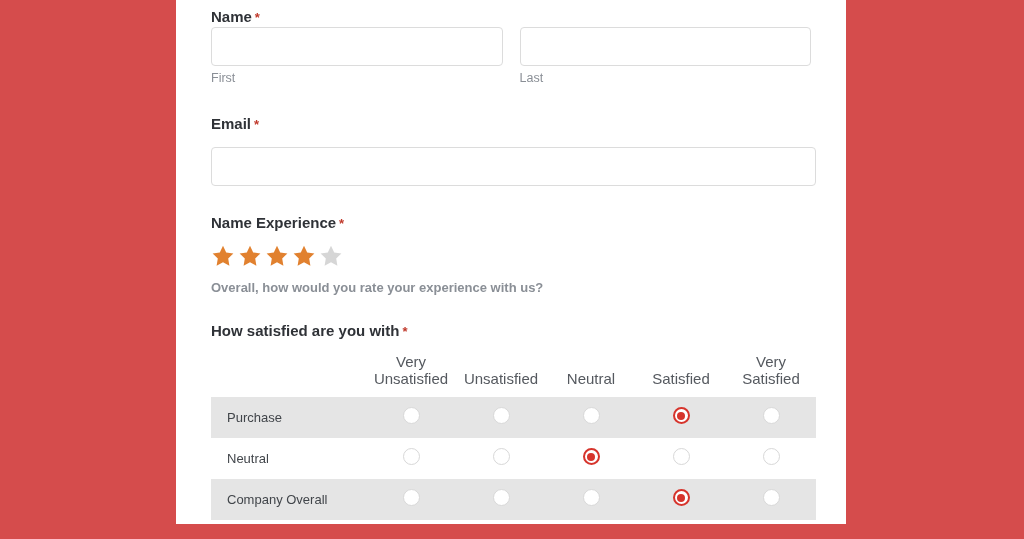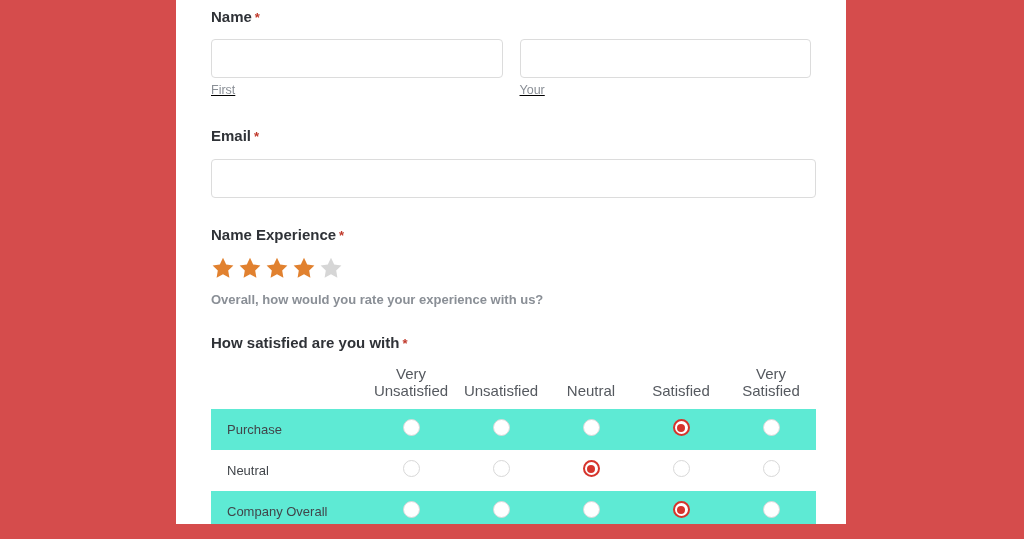--- a/index.html
+++ b/index.html
@@ -49,22 +49,20 @@
   }
   .req-star {
     color: #c0392b;
     font-weight: bold;
     font-size: 13px;
     margin-left: 3px;
   }
 
   .name-row {
     display: flex;
-    margin-top: 12px;
-    text-decoration: underline;
   }
   .name-col { width: 297px; }
   .name-col.first { margin-right: 17px; }
 
   .text-input {
     display: block;
     width: 100%;
     height: 39px;
     border: 1px solid #dcdcdc;
     border-radius: 4px;
@@ -127,21 +125,21 @@
     line-height: 16px;
     padding: 10px 0 10px 16px;
     vertical-align: middle;
     text-align: left;
   }
   .matrix-table td.cell {
     text-align: center;
     vertical-align: middle;
     padding: 10px 0;
   }
-  tr.stripe td { background: #5eead4; }
+  tr.stripe td { background: #e5e5e5; }
 
   .radio {
     display: inline-block;
     width: 17px;
     height: 17px;
     border-radius: 50%;
     border: 1px solid #d8d8d8;
     background: #fff;
     position: relative;
   }
@@ -172,21 +170,21 @@
         <div class="field-label">
           <span>Name</span><span class="req-star">*</span>
         </div>
         <div class="name-row">
           <div class="name-col first">
             <input class="text-input" type="text" value="" placeholder="" style="">
             <div class="sub-label">First</div>
           </div>
           <div class="name-col last">
             <input class="text-input" type="text" value="" placeholder="" style="">
-            <div class="sub-label">Your</div>
+            <div class="sub-label">Last</div>
           </div>
         </div>
       </div>
 
       <div class="field-block email-block">
         <div class="field-label">
           <span>Email</span><span class="req-star">*</span>
         </div>
         <input class="text-input" type="text" value="" placeholder="" style="">
       </div>

